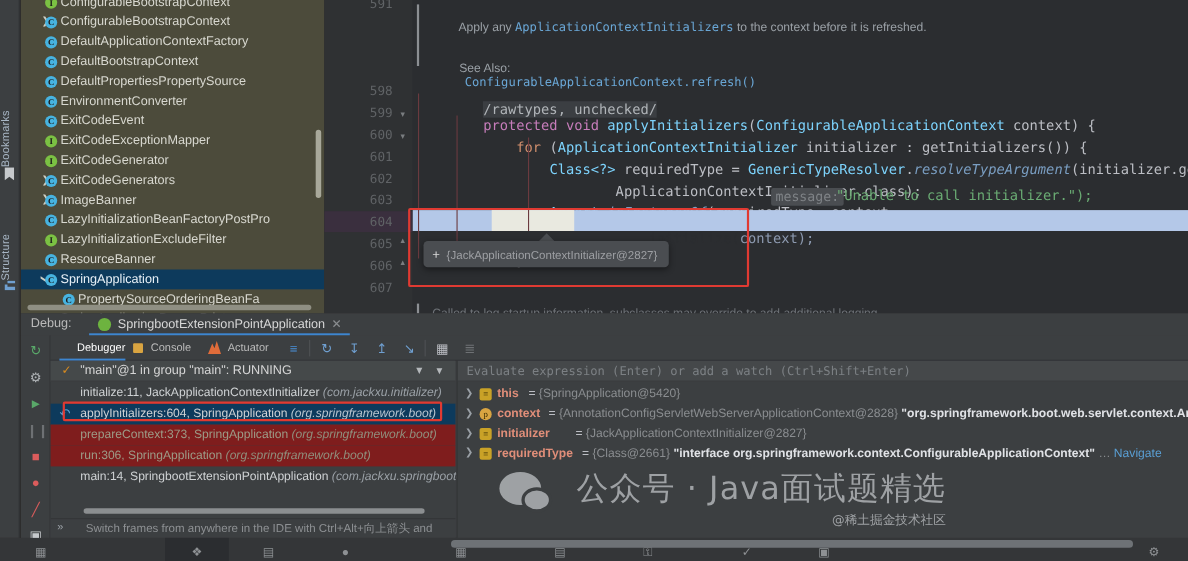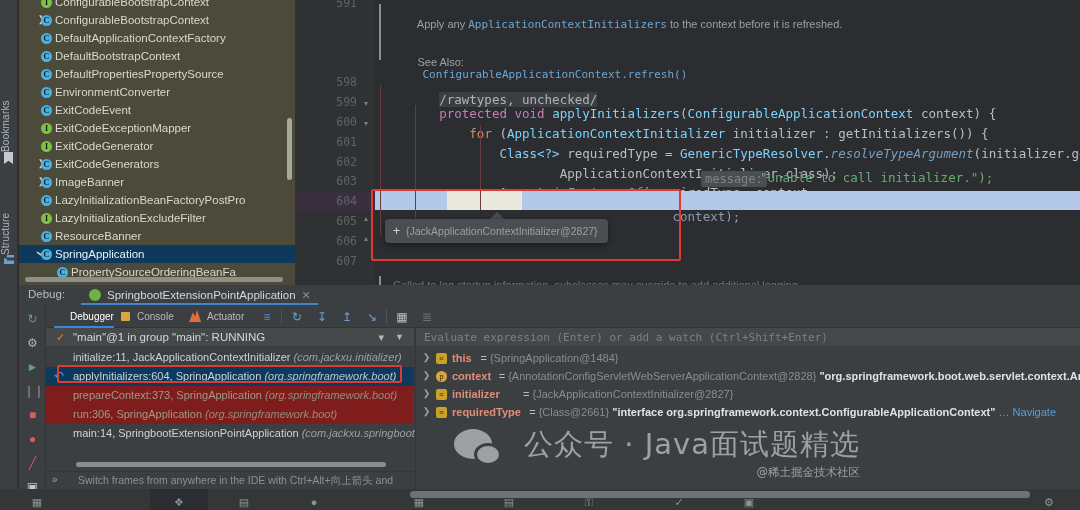--- a/index.html
+++ b/index.html
@@ -490,21 +490,21 @@
 
     <div class="vars">
       <div class="eval-field">
         <span class="eval-ph">Evaluate expression (Enter) or add a watch (Ctrl+Shift+Enter)</span>
       </div>
       <div id="var-rows">
           <div class="var-row" style="top: 21px;">
             <span class="var-arrow">❯</span>
             <span class="var-ico local">≡</span>
             <span class="var-name">this</span>
-            <span class="var-rest" style="left: 64.4px;">= <span class="obj-ref">{SpringApplication@1484} </span></span>
+            <span class="var-rest" style="left: 64.4px;">= <span class="obj-ref">{SpringApplication@5420} </span></span>
           </div>
           <div class="var-row" style="top: 39px;">
             <span class="var-arrow">❯</span>
             <span class="var-ico field">p</span>
             <span class="var-name">context</span>
             <span class="var-rest" style="left: 82.7px;">= <span class="obj-ref">{AnnotationConfigServletWebServerApplicationContext@2828} </span><span class="str-val">"org.springframework.boot.web.servlet.context.AnnotationConfigSer</span></span>
           </div>
           <div class="var-row" style="top: 57px;">
             <span class="var-arrow">❯</span>
             <span class="var-ico local">≡</span>

